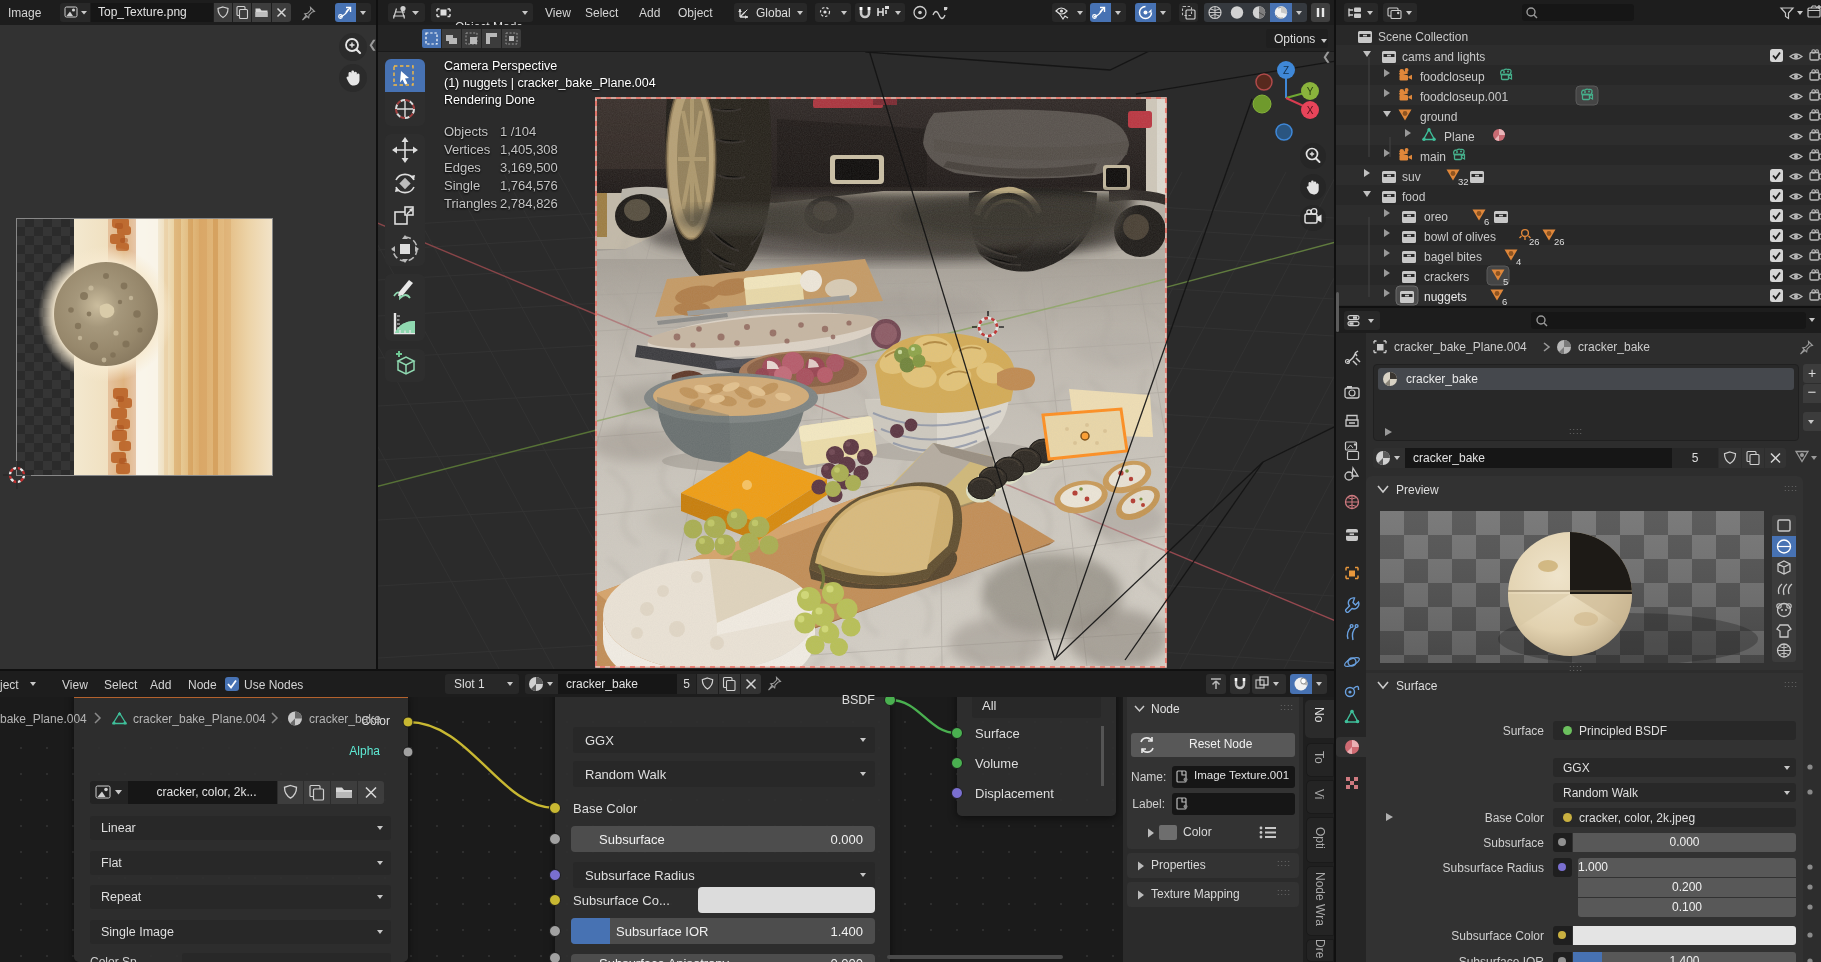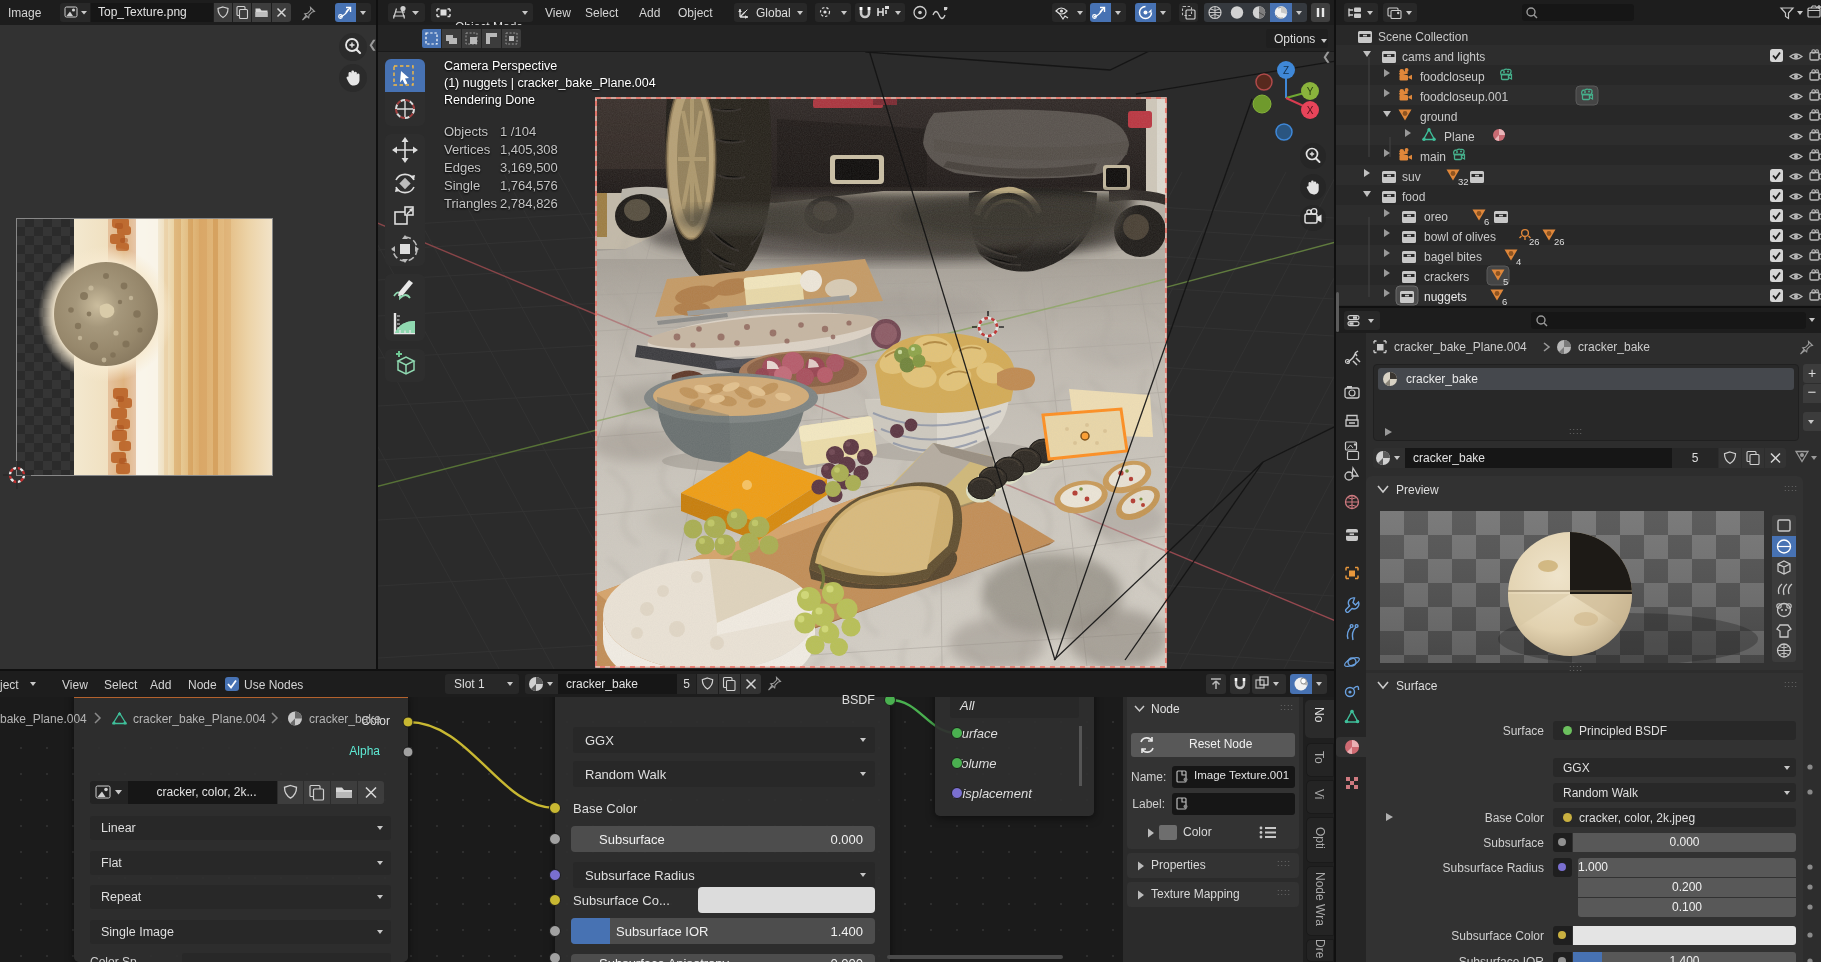--- a/index.html
+++ b/index.html
@@ -1589,21 +1589,21 @@
   <svg class="abs" style="left:548px;top:0;" width="349" height="291">
     <circle cx="342" cy="29" r="5.5" fill="#4ab050" stroke="#1b1b1b"></circle>
     <circle cx="7" cy="137" r="5.5" fill="#c8b832" stroke="#1b1b1b"></circle>
     <circle cx="7" cy="168" r="5.5" fill="#a1a1a1" stroke="#1b1b1b"></circle>
     <circle cx="7" cy="204" r="5.5" fill="#7a6fd0" stroke="#1b1b1b"></circle>
     <circle cx="7" cy="229" r="5.5" fill="#c8b832" stroke="#1b1b1b"></circle>
     <circle cx="7" cy="260" r="5.5" fill="#a1a1a1" stroke="#1b1b1b"></circle>
     <circle cx="7" cy="287" r="5.5" fill="#a1a1a1" stroke="#1b1b1b"></circle>
   </svg>
 
-  <div class="abs" style="left:935px;top:0;width:159px;height:145px;background:#2f2f2fee;border-radius:0 0 5px 5px;box-shadow:0 2px 8px #0008;font-style:italic;">
+  <div class="abs" style="left:957px;top:0;width:159px;height:145px;background:#2f2f2fee;border-radius:0 0 5px 5px;box-shadow:0 2px 8px #0008;">
     <div class="abs dd" style="left:15px;top:22px;width:129px;height:25px;">
           <span class="txt" style="position:absolute;left:10px;top:5px;font-size:13px;">All</span>
         </div>
     <div class="abs txt" style="left:18px;top:55px;color:#dedede;font-size:13px;">Surface</div>
     <div class="abs txt" style="left:18px;top:85px;color:#dedede;font-size:13px;">Volume</div>
     <div class="abs txt" style="left:18px;top:115px;color:#dedede;font-size:13px;">Displacement</div>
     <div class="abs" style="left:144px;top:55px;width:3px;height:60px;background:#555;"></div>
   </div>
   <svg class="abs" style="left:950px;top:0;" width="16" height="145">
     <circle cx="7" cy="62" r="5.5" fill="#4ab050" stroke="#1b1b1b"></circle>

